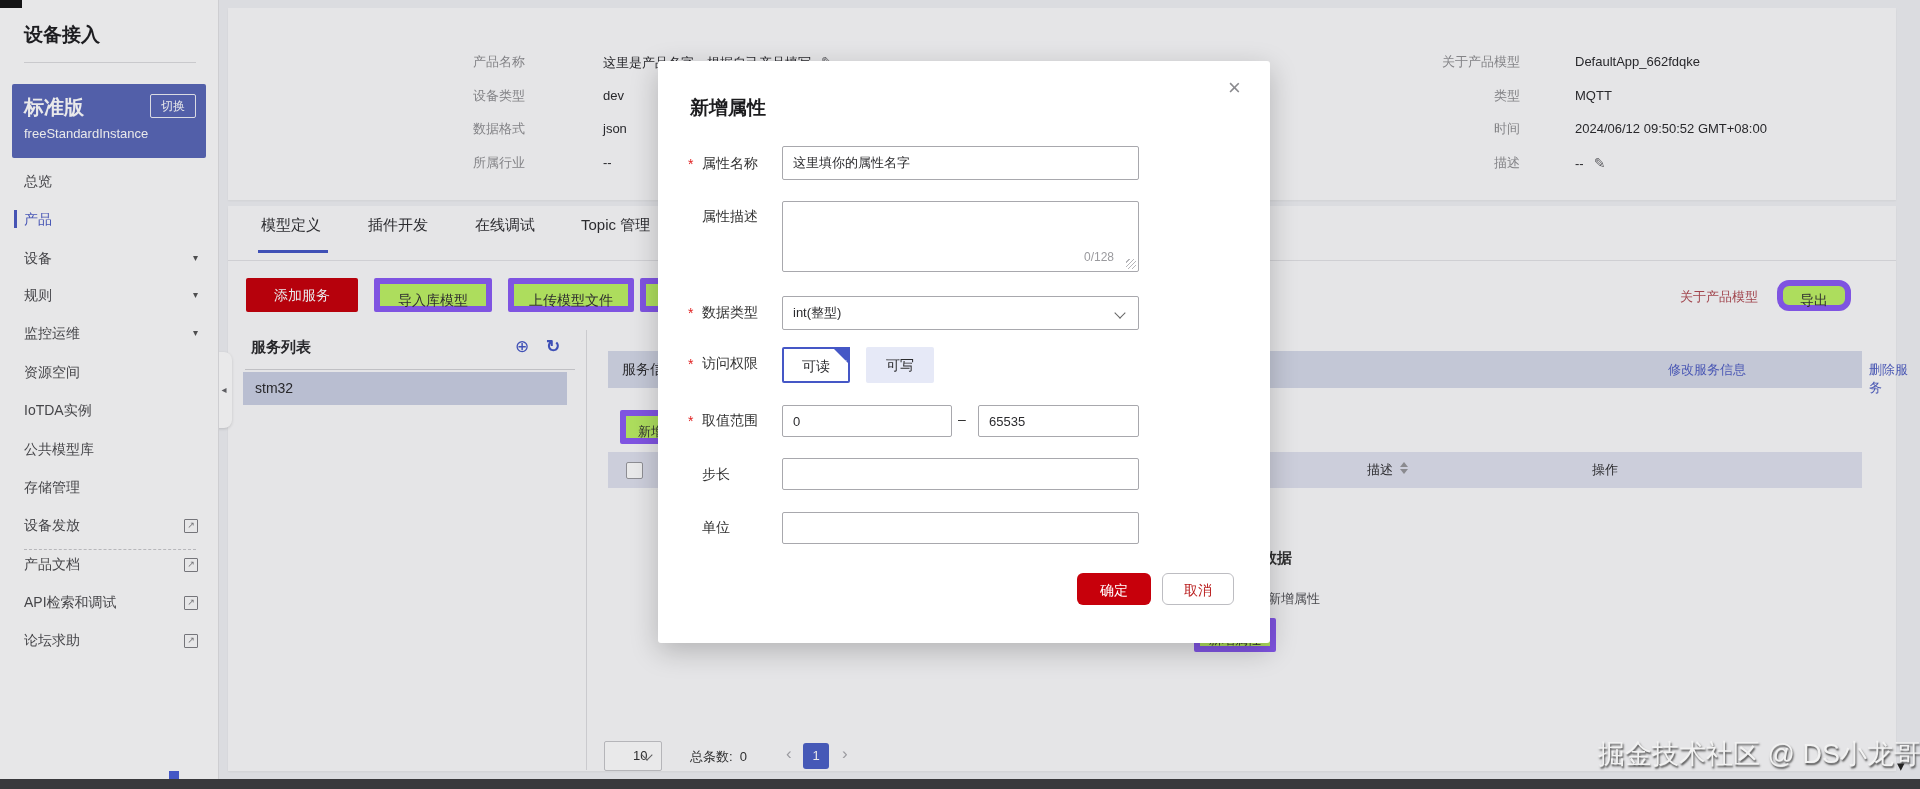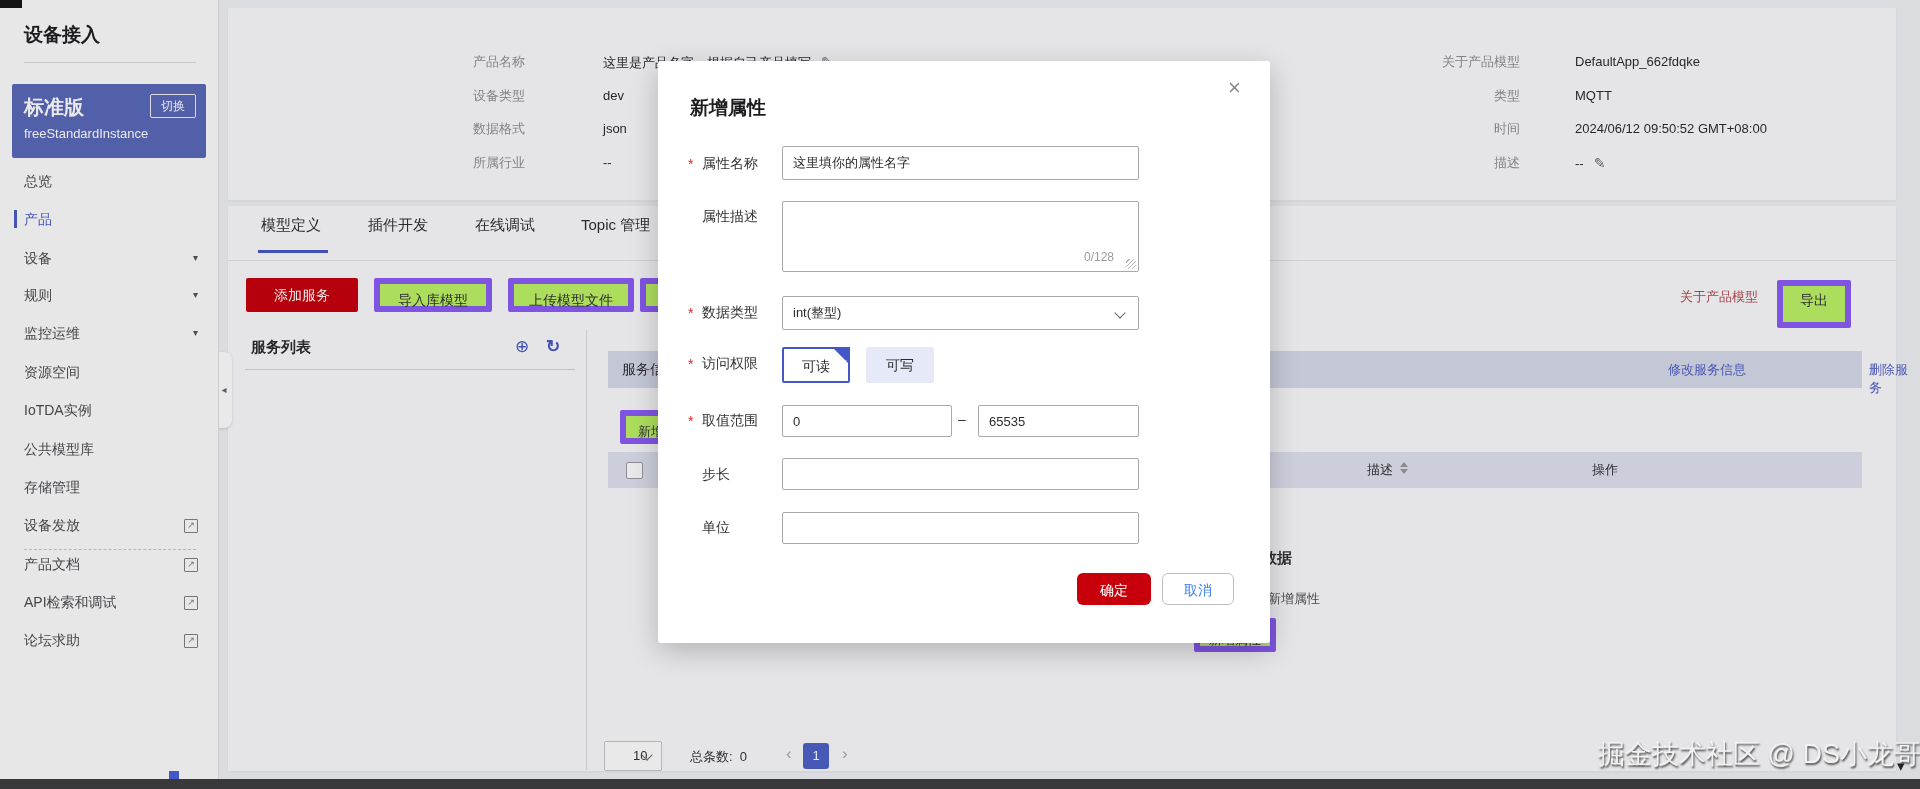--- a/index.html
+++ b/index.html
@@ -76,21 +76,21 @@
   .m-resize{position:absolute;left:468px;top:198px;width:10px;height:10px;background:repeating-linear-gradient(135deg,transparent 0 2px,#b5b5b9 2px 3px);}
   .m-select{position:absolute;left:124px;top:235px;width:357px;height:34px;box-sizing:border-box;border:1px solid #a8a8ad;border-radius:2px;background:#fff;font-size:13px;color:#2b2b2e;line-height:32px;padding-left:10px;cursor:pointer;}
   .perm-btn{position:absolute;top:286px;width:68px;height:36px;box-sizing:border-box;border-radius:2px;font-size:14px;text-align:center;line-height:34px;cursor:pointer;}
   .perm-btn.sel{left:124px;background:#fff;border:2px solid #4557c6;color:#2b2b2e;}
   .perm-btn.unsel{left:208px;background:#e6e9f7;color:#2b2b2e;line-height:36px;}
   .corner-flag{position:absolute;right:-2px;top:-2px;width:18px;height:18px;background:#4557c6;clip-path:polygon(0 0,100% 0,100% 100%);}
   .corner-check{position:absolute;right:0px;top:-3px;color:#fff;font-size:9px;}
   .range-sep{position:absolute;left:300px;top:350px;font-size:14px;color:#333;}
   .m-btn{position:absolute;top:512px;height:32px;box-sizing:border-box;border-radius:6px;font-size:14px;text-align:center;cursor:pointer;}
   .m-btn.ok{left:419px;width:74px;background:#c7000b;color:#fff;line-height:32px;border:none;}
-  .m-btn.cancel{left:504px;width:72px;background:#fff;border:1px solid #bdbdc2;color:#3b82f6;line-height:30px;}
+  .m-btn.cancel{left:504px;width:72px;background:#fff;border:1px solid #bdbdc2;color:#b91c1c;line-height:30px;}
   
   .watermark{position:absolute;left:1598px;top:736px;font-size:27px;color:#f2f2f2;text-shadow:1px 2px 2px rgba(60,60,60,.9);z-index:80;white-space:nowrap;}
   .wm-tri{position:absolute;left:1897px;top:757px;font-size:15px;color:#222;z-index:81;}
   .bottombar{position:absolute;left:0;top:779px;width:1920px;height:10px;background:#39393c;z-index:70;}
 </style>
 </head>
 <body>
 
 <div id="screen">
 
@@ -149,27 +149,28 @@
   <div class="tab" style="left:581px;">Topic 管理</div>
   <div class="tab-underline"></div>
   <div class="tab-divider"></div>
 
   <div class="btn red" style="left:246px;top:278px;width:112px;">添加服务</div>
   <div class="btn plain" style="left:374px;top:278px;width:118px;">导入库模型</div>
   <div class="btn plain" style="left:508px;top:278px;width:126px;">上传模型文件</div>
   <div class="btn plain" style="left:640px;top:278px;width:70px;"></div>
 
   <div class="link redish" style="left:1680px;top:288px;">关于产品模型</div>
-  <div class="btn plain" style="left:1777px;top:280px;width:74px;height:48px;line-height:29px;">导出</div>
+  <div class="btn plain" style="left:1777px;top:280px;width:74px;height:31px;line-height:29px;border-radius:12px;">导出</div>
 
   <div class="svc-title">服务列表</div>
   <div class="svc-icon" style="left:515px;">⊕</div>
   <div class="svc-icon" style="left:546px;font-weight:bold;">↻</div>
   <div class="svc-divider"></div>
   <div class="svc-vdiv"></div>
+  <div class="svc-row">stm32</div>
   <div class="collapse-pill"><span>◂</span></div>
 
   <div class="svc-band"></div>
   <div class="band-text">服务信息</div>
   <div class="link blue" style="left:1668px;top:361px;">修改服务信息</div>
   <div class="link blue" style="left:1869px;top:361px;">删除服务</div>
 
   <div class="btn plain" style="left:620px;top:410px;width:90px;text-align:left;padding-left:12px;font-size:13px;">新增属性</div>
 
   <div class="tbl-header"></div>

